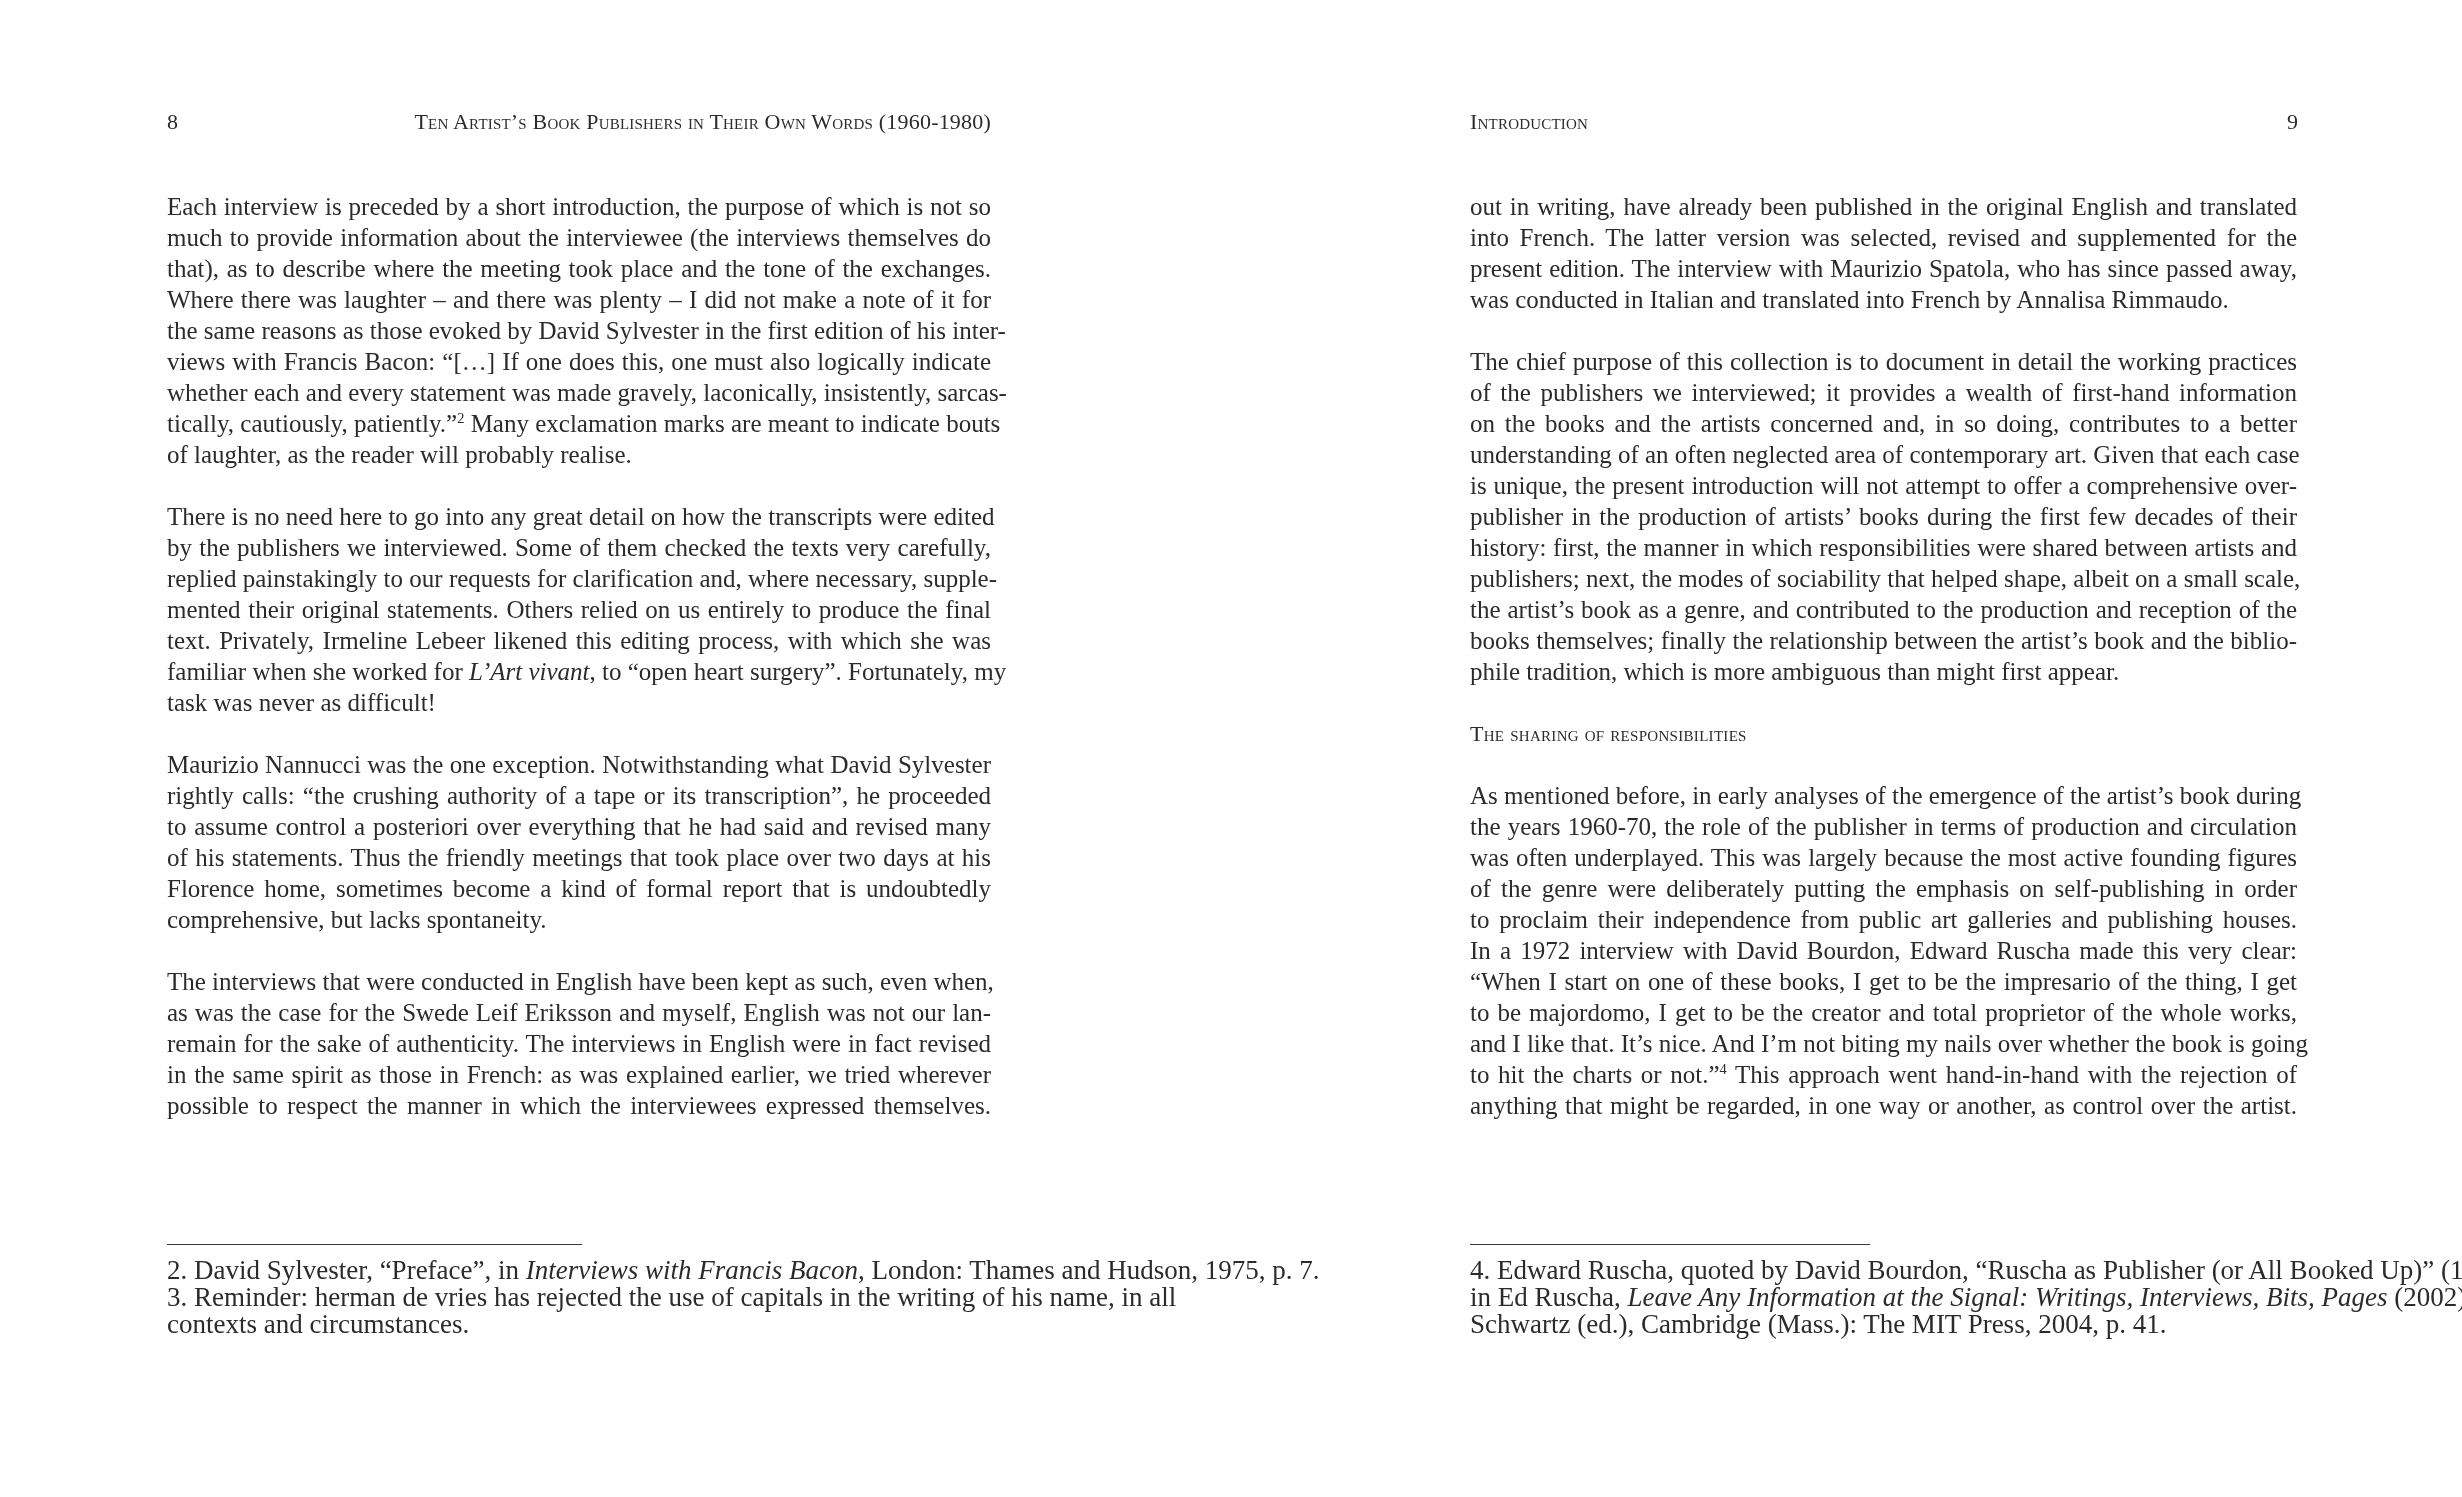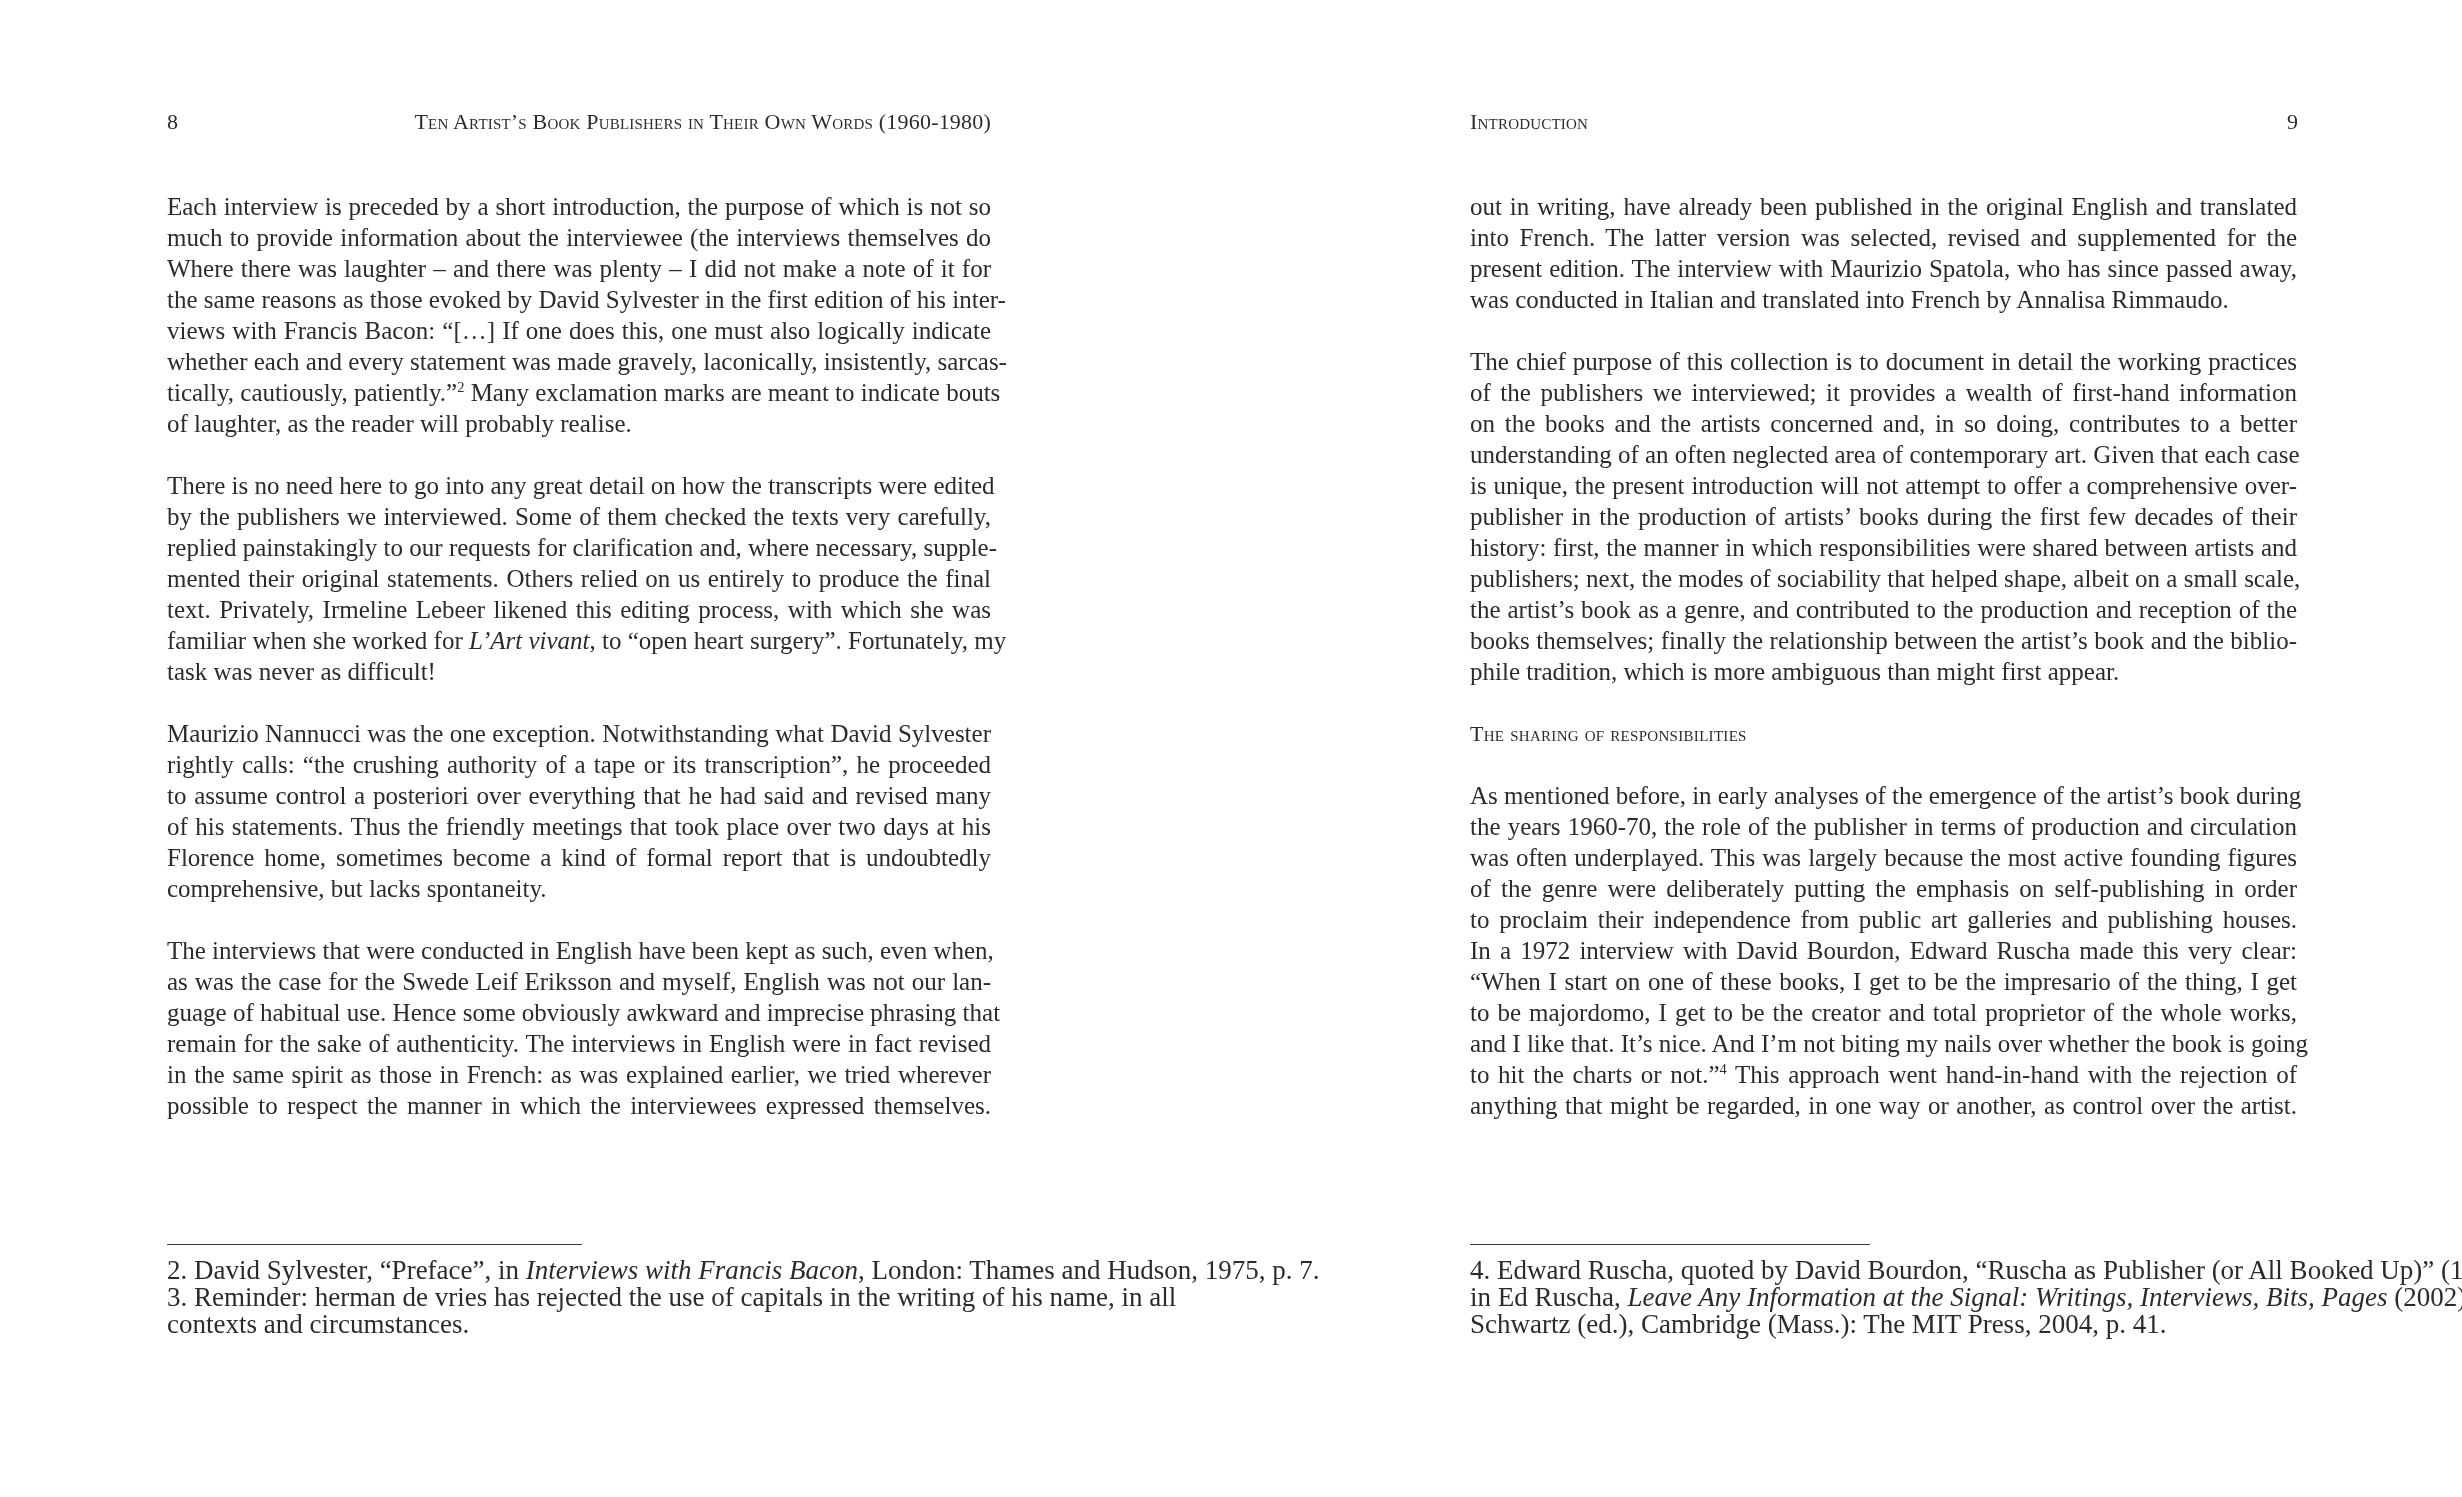--- a/index.html
+++ b/index.html
@@ -33,20 +33,21 @@
 <body>
 
 <div class="page left">
   <div class="folio" style="left:167px;">8</div>
   <div class="running-head smallcaps" style="right:240px;margin-left:44px;">Ten Artist’s Book Publishers in Their Own Words (1960-1980)</div>
 
   <div class="column">
     <p class="para">
       <span class="line">Each interview is preceded by a short introduction, the purpose of which is not so</span>
       <span class="line">much to provide information about the interviewee (the interviews themselves do</span>
+      <span class="line">that), as to describe where the meeting took place and the tone of the exchanges.</span>
       <span class="line">Where there was laughter – and there was plenty – I did not make a note of it for</span>
       <span class="line">the same reasons as those evoked by David Sylvester in the first edition of his inter-</span>
       <span class="line">views with Francis Bacon: “[…] If one does this, one must also logically indicate</span>
       <span class="line">whether each and every statement was made gravely, laconically, insistently, sarcas-</span>
       <span class="line"><span>tically, cautiously, patiently.”</span><sup>2</sup><span> Many exclamation marks are meant to indicate bouts</span></span>
       <span class="line last">of laughter, as the reader will probably realise.</span>
     </p>
     <p class="para">
       <span class="line">There is no need here to go into any great detail on how the transcripts were edited</span>
       <span class="line">by the publishers we interviewed. Some of them checked the texts very carefully,</span>
@@ -60,21 +61,20 @@
       <span class="line">Maurizio Nannucci was the one exception. Notwithstanding what David Sylvester</span>
       <span class="line">rightly calls: “the crushing authority of a tape or its transcription”, he proceeded</span>
       <span class="line">to assume control a posteriori over everything that he had said and revised many</span>
       <span class="line">of his statements. Thus the friendly meetings that took place over two days at his</span>
       <span class="line">Florence home, sometimes become a kind of formal report that is undoubtedly</span>
       <span class="line last">comprehensive, but lacks spontaneity.</span>
     </p>
     <p class="para">
       <span class="line">The interviews that were conducted in English have been kept as such, even when,</span>
       <span class="line">as was the case for the Swede Leif Eriksson and myself, English was not our lan-</span>
-      <span class="line">guage of habitual use. Hence some obviously awkward and imprecise phrasing that</span>
       <span class="line">remain for the sake of authenticity. The interviews in English were in fact revised</span>
       <span class="line">in the same spirit as those in French: as was explained earlier, we tried wherever</span>
       <span class="line">possible to respect the manner in which the interviewees expressed themselves.</span>
     </p>
   </div>
 
   <div class="fn-rule"></div>
   <div class="footnotes">
     <span class="fn-line last"><span>2.</span><span> David Sylvester, “Preface”, in </span><i>Interviews with Francis Bacon</i><span>, London: Thames and Hudson, 1975, p. 7.</span></span>
     <span class="fn-line"><span>3.</span><span> Reminder: herman de vries has rejected the use of capitals in the writing of his name, in all</span></span>

